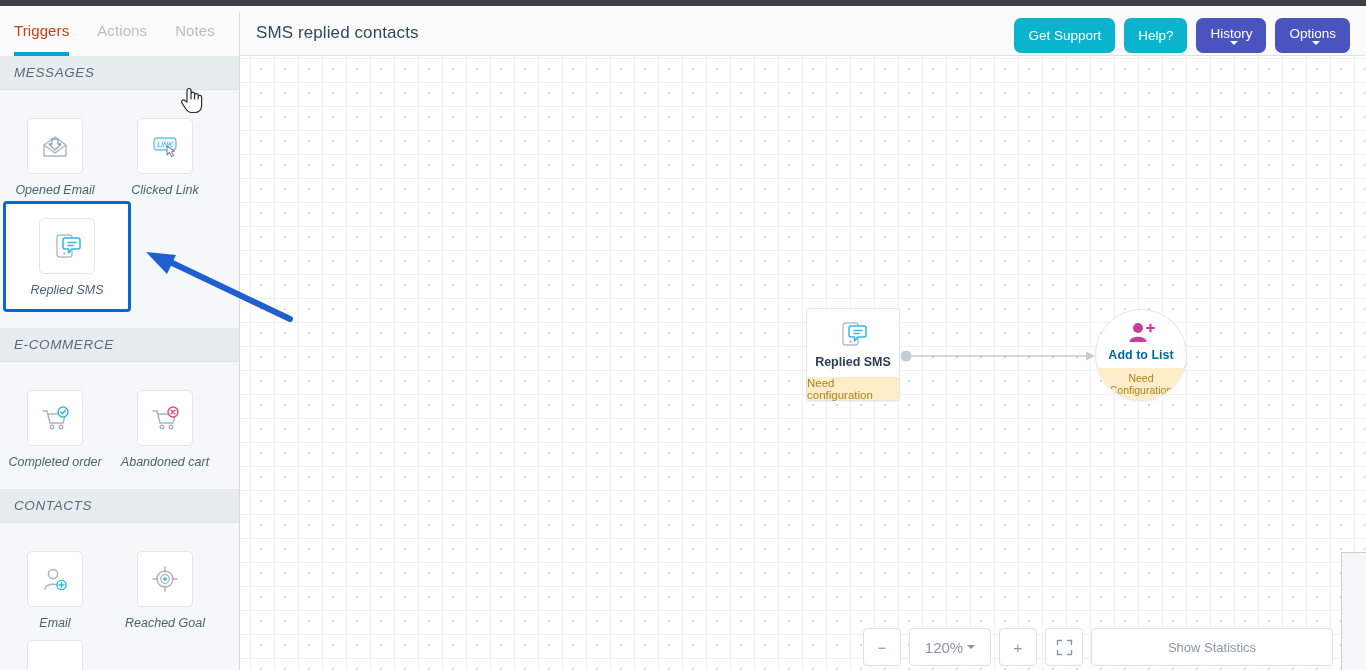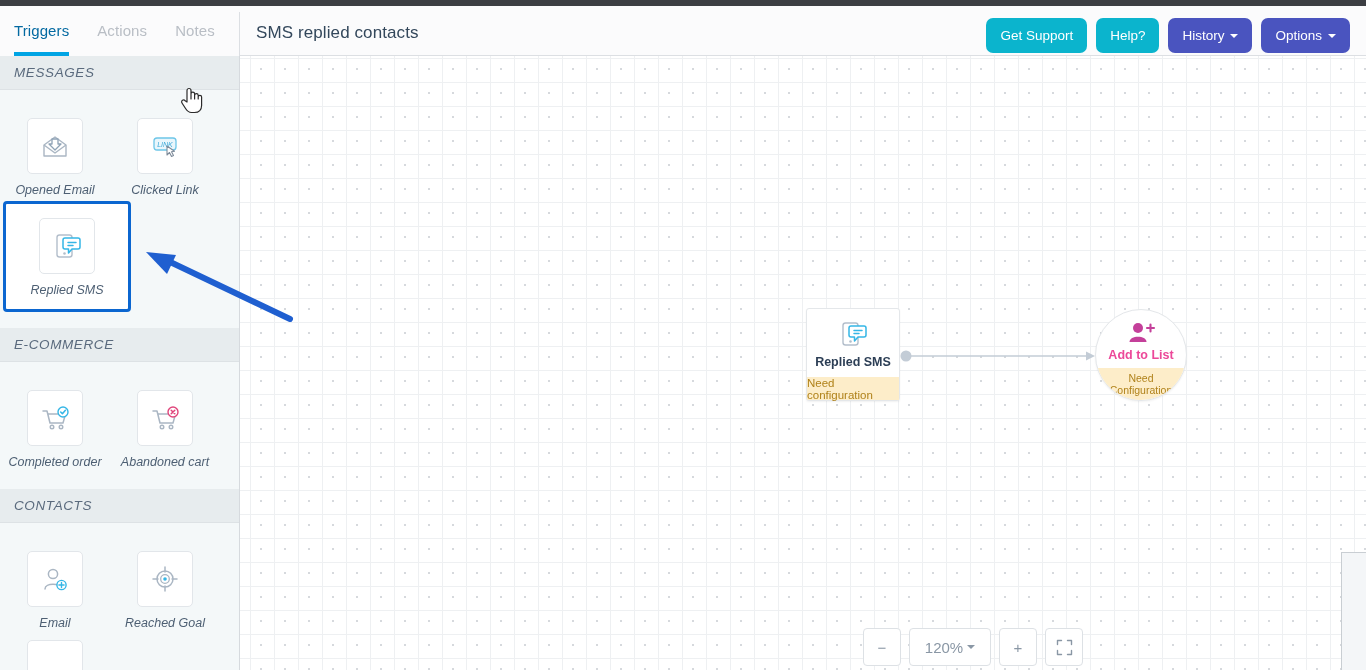--- a/index.html
+++ b/index.html
@@ -25,21 +25,21 @@
   .tabs {
     position: absolute; top: 0; left: 0; height: 50px; width: 240px;
     display: flex; align-items: flex-start; padding-left: 14px;
     background: #fbfbfc;
   }
   .tab {
     font-size: 15px; color: #b9bec5; padding: 16px 14px 0 0;
     margin-right: 14px; line-height: 18px; letter-spacing: .1px;
     position: relative; height: 50px;
   }
-  .tab.active { color: #0369a1; text-align: right; }
+  .tab.active { color: #c2410c; text-align: right; }
   .tab.active::after {
     content: ""; position: absolute; left: 0; right: 14px; bottom: 0;
     height: 4px; background: #00a4e4;
   }
   .tabs-sep {
     position: absolute; left: 239px; top: 6px; width: 1px; height: 50px;
     background: #dcdfe3;
   }
   .doc-title {
     position: absolute; left: 256px; top: 17px;
@@ -50,21 +50,21 @@
     display: flex; gap: 9px; align-items: center;
   }
   .btn {
     height: 35px; border: none; border-radius: 7px;
     font-size: 13.5px; color: #fff; cursor: pointer;
     display: flex; align-items: center; justify-content: center;
     padding: 0 14px; font-family: "Liberation Sans", sans-serif;
     white-space: nowrap;
   }
   .btn.teal { background: #0bb4cd; }
-  .btn.purple { background: #4a54bf; }
+  .btn.purple { background: #4a54bf; flex-direction: column; }
   .caret {
     display: inline-block; margin-left: 6px;
     border-left: 4px solid transparent; border-right: 4px solid transparent;
     border-top: 4px solid #fff;
   }
 
   
   .sidebar {
     position: absolute; top: 56px; left: 0; width: 240px; height: 614px;
     background: #f4f8f9; overflow: hidden;
@@ -147,21 +147,21 @@
   
   .node-circle {
     position: absolute; left: 855px; top: 253px; width: 92px; height: 92px;
     border-radius: 50%; background: #fff; border: 1px solid #e4e7ea;
     overflow: hidden; cursor: pointer;
     box-shadow: 0 1px 2px rgba(0,0,0,.05);
   }
   .node-circle .cic { margin-top: 11px; display: flex; justify-content: center; }
   .node-circle .clabel {
     margin-top: 3px; text-align: center; font-size: 12.5px;
-    color: #ec4899; font-weight: bold;
+    color: #0369a1; font-weight: bold;
   }
   .node-circle .cwarn {
     position: absolute; left: 0; right: 0; bottom: 0; height: 32px;
     background: #fdedc9; color: #b0821a; font-size: 10.5px;
     display: flex; align-items: center; justify-content: center;
     text-align: center; line-height: 12px; padding: 0 10px;
   }
 
   
   .conn { position: absolute; left: 660px; top: 290px; }
@@ -398,20 +398,23 @@
       <i class="caret2"></i>
     </div>
     <div class="zb sq">
       <span>+</span>
     </div>
     <div class="zb sq">
       <svg width="17" height="17" viewBox="0 0 17 17">
         <path d="M1.5 5.5 V1.5 H5.5 M11.5 1.5 H15.5 V5.5 M15.5 11.5 V15.5 H11.5 M5.5 15.5 H1.5 V11.5" fill="none" stroke="#8a97a5" stroke-width="1.4" stroke-linecap="round" stroke-linejoin="round"></path>
       </svg>
     </div>
+    <div class="zb stats">
+      <span>Show Statistics</span>
+    </div>
   </div>
 
   <svg class="annot-arrow" width="160" height="85" viewBox="0 0 160 85">
     <path d="M150 76 L26 17" fill="none" stroke="#1f5fd0" stroke-width="6" stroke-linecap="round"></path>
     <path d="M6 9 L36 12 L27 31 Z" fill="#1f5fd0"></path>
   </svg>
 
   <svg class="cursor-hand" width="26" height="30" viewBox="0 0 26 30">
     <path d="M8 18 V6.5 a2 2 0 0 1 4 0 V15 V10 a1.8 1.8 0 0 1 3.6 0 v5 v-3.5 a1.8 1.8 0 0 1 3.6 0 V15 v-2 a1.7 1.7 0 0 1 3.4 0 v8.5 c0 4 -2.6 7 -7 7 h-3.2 c-3 0 -4.4 -1.6 -6 -4.2 L3 19 a1.9 1.9 0 0 1 3.1 -2.2 z" fill="#ffffff" stroke="#2b2b2b" stroke-width="1.2" stroke-linejoin="round"></path>
   </svg>

